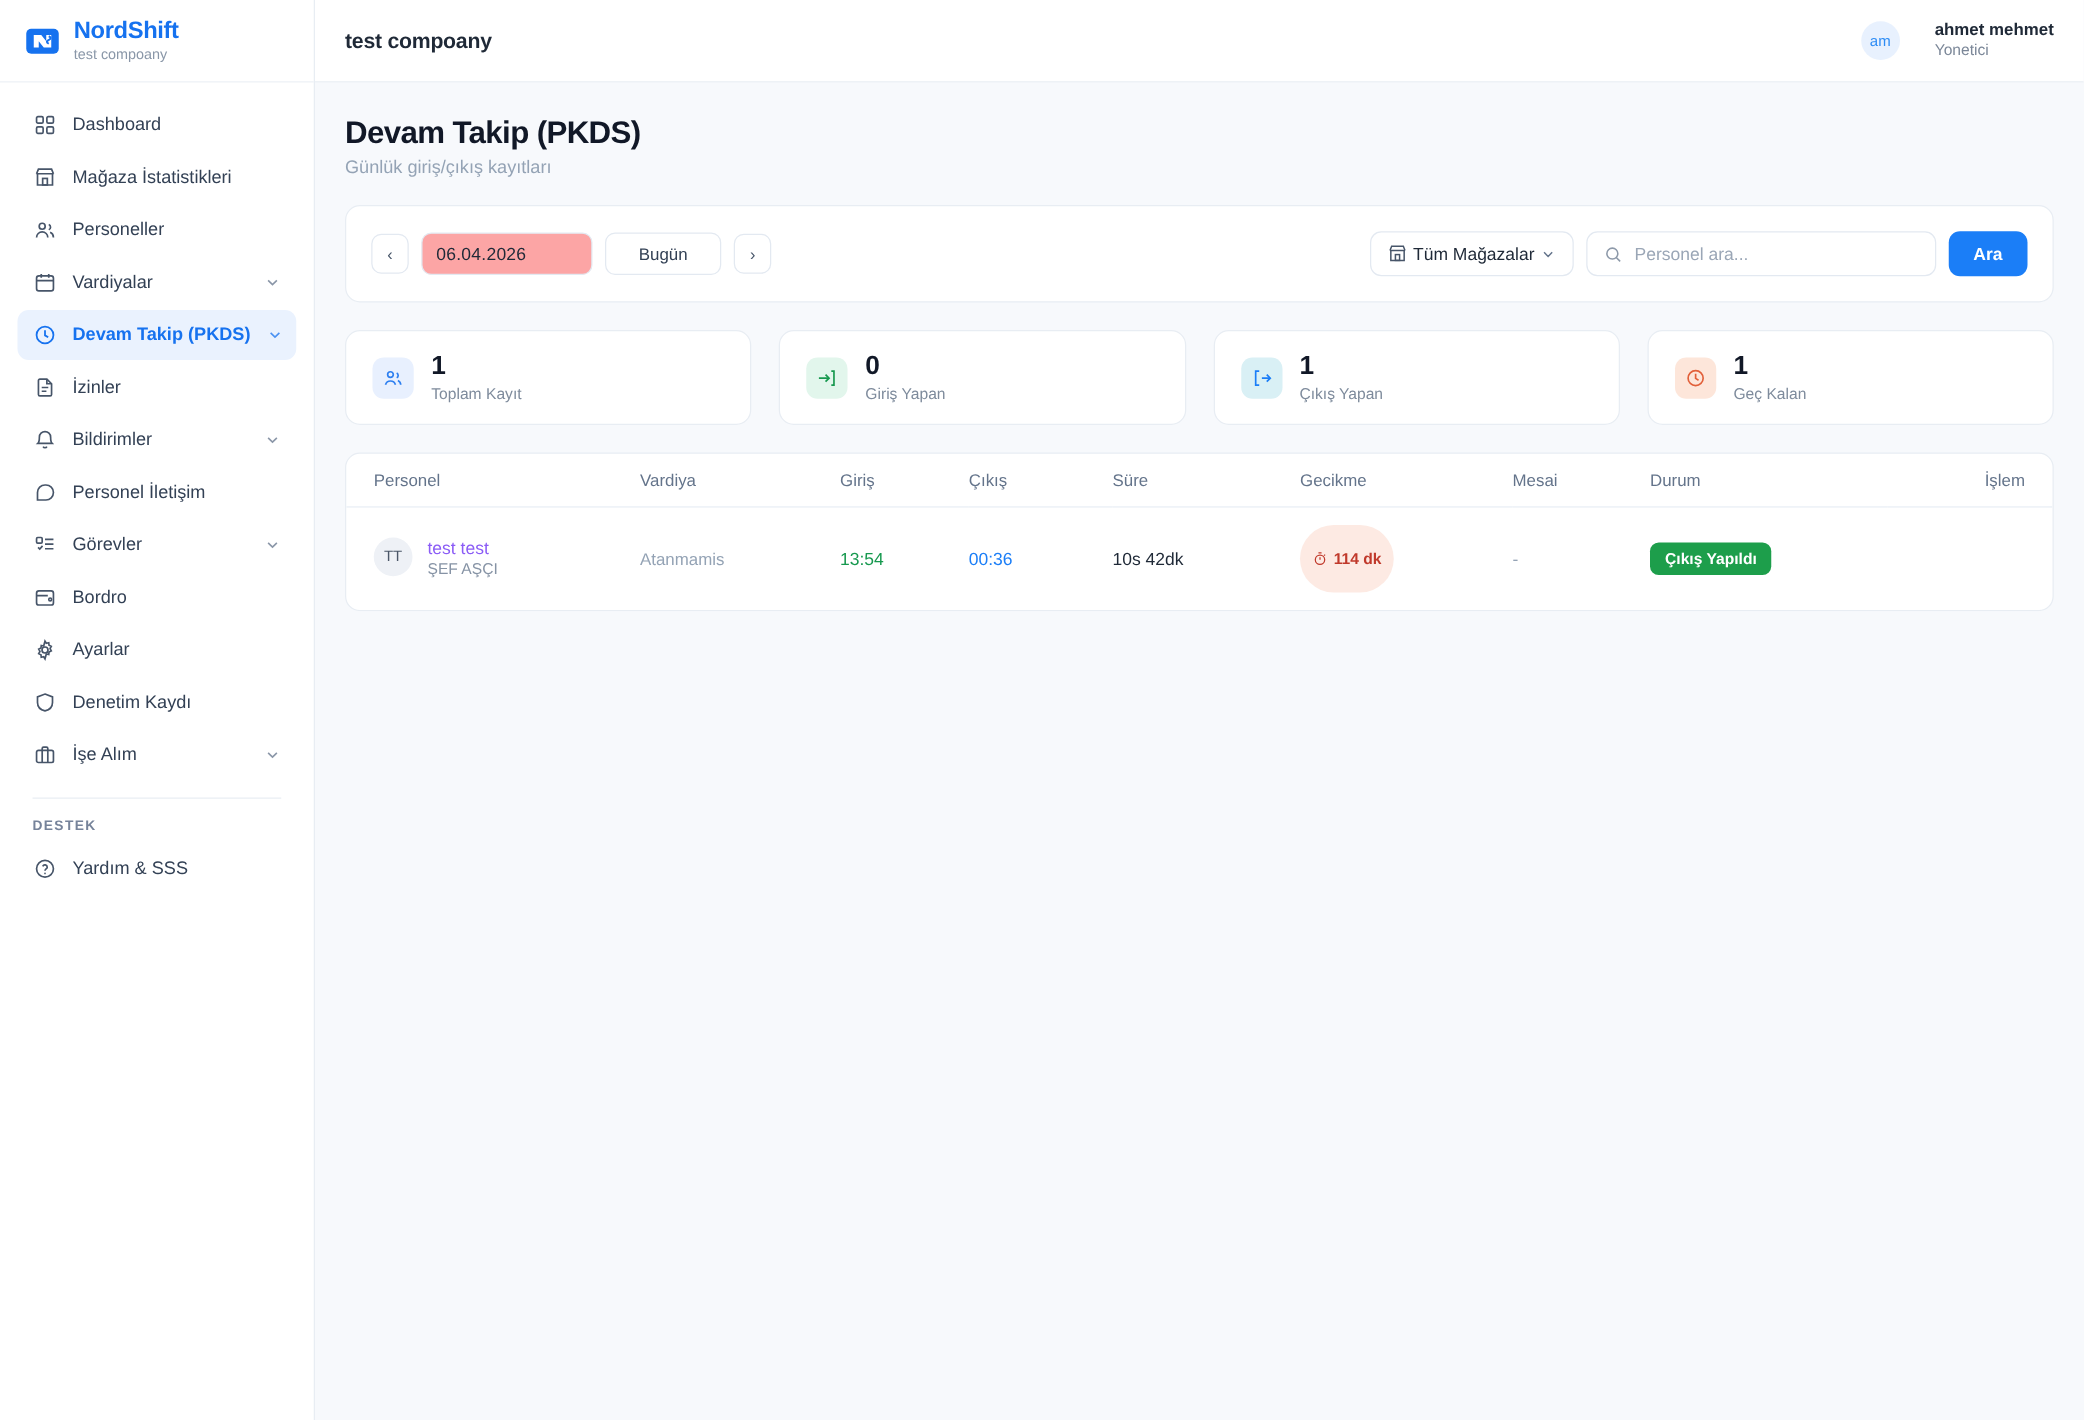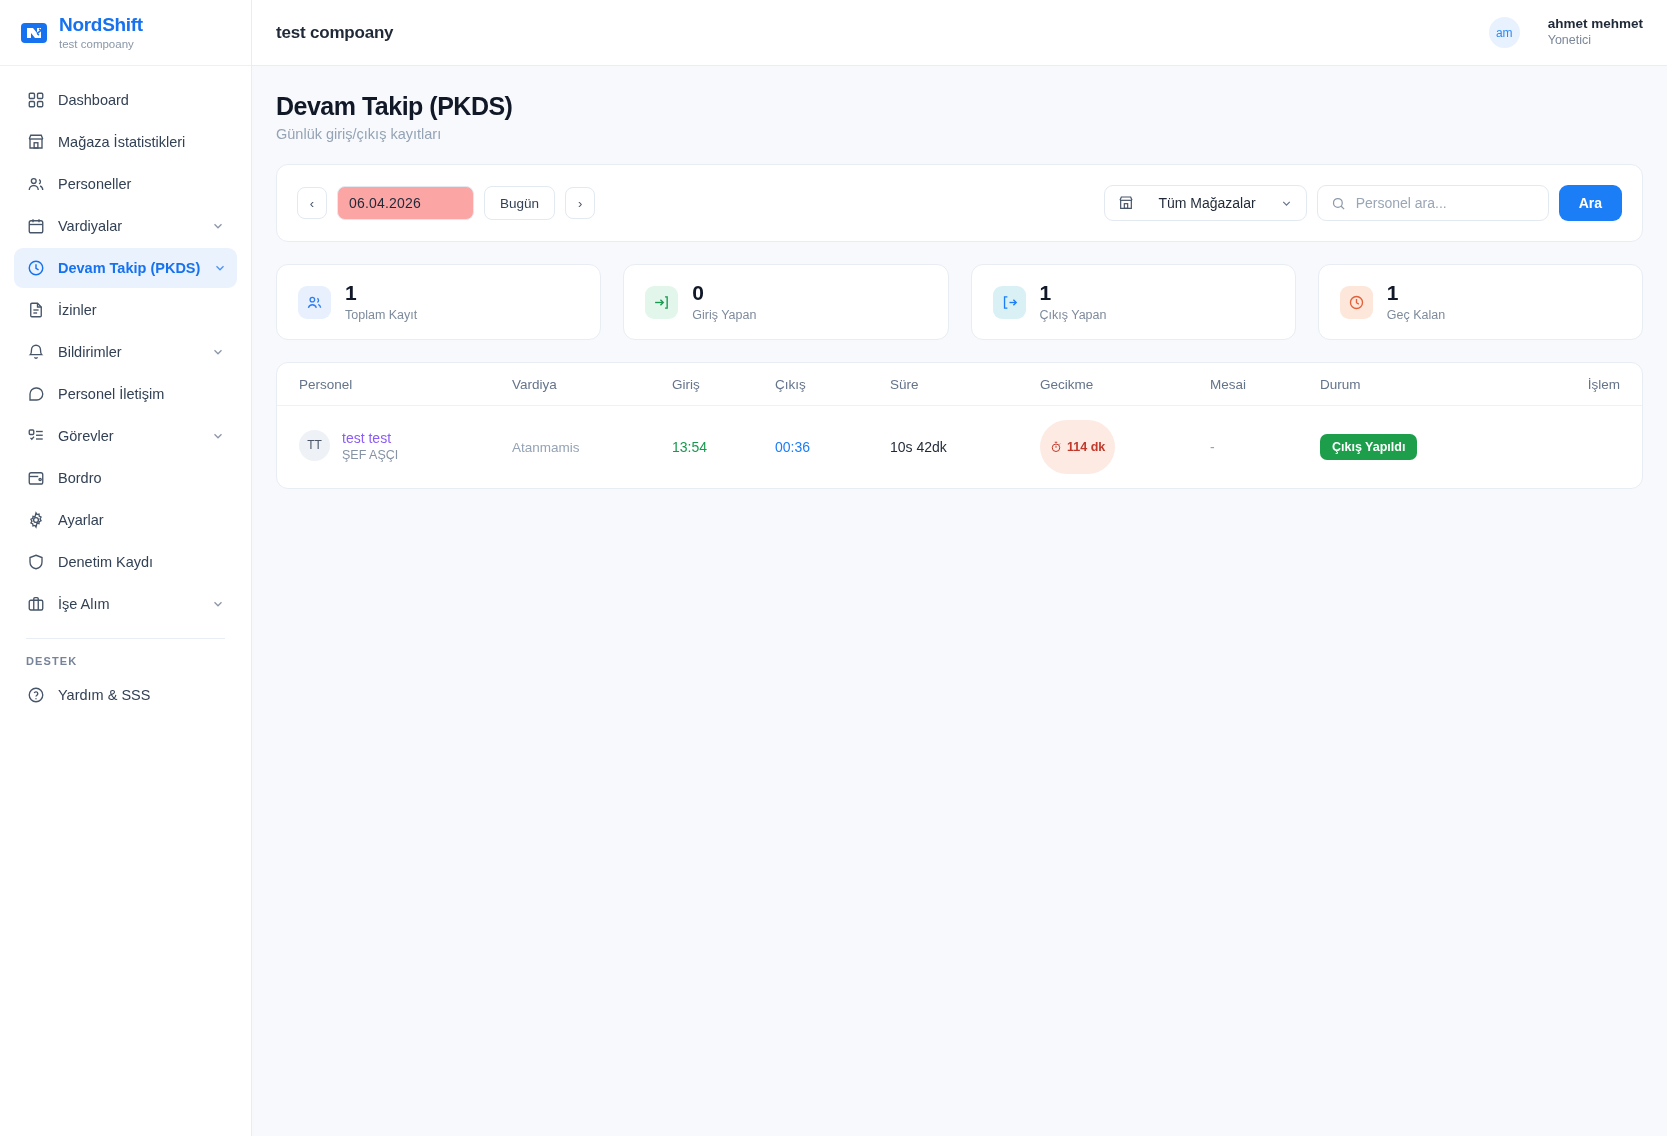--- a/index.html
+++ b/index.html
@@ -81,32 +81,32 @@
     width: 30px; height: 32px; border: 1px solid #e3e9f1; border-radius: 8px;
     background: #fff; display: flex; align-items: center; justify-content: center;
     cursor: pointer; color: #475569; font-size: 13px;
   }
   .date-box {
     height: 34px; border: 1px solid #e3e9f1; border-radius: 8px; background: #fca5a5;
     display: flex; align-items: center; gap: 26px; padding: 0 11px; cursor: pointer;
   }
   .date-txt { font-size: 14px; color: #1f2937; letter-spacing: .2px; }
   .today-btn {
-    height: 34px; padding: 0 15px; border: 1px solid #e3e9f1; border-radius: 8px;
+    height: 34px; padding: 0 26px; border: 1px solid #e3e9f1; border-radius: 8px;
     background: #fff; font-size: 13.5px; color: #334155; cursor: pointer;
     display: flex; align-items: center;
   }
   .fl-right { display: flex; align-items: center; gap: 10px; }
   .store-select {
     height: 36px; border: 1px solid #e3e9f1; border-radius: 9px; background: #fff;
-    display: flex; align-items: center; gap: 24px; padding: 14px 13px; cursor: pointer;
+    display: flex; align-items: center; gap: 4px; padding: 14px 13px; cursor: pointer;
     font-size: 14px; color: #1f2937;
   }
   .search-wrap {
-    height: 36px; width: 232px; border: 1px solid #e3e9f1; border-radius: 9px; background: #fff;
+    height: 36px; width: 280px; border: 1px solid #e3e9f1; border-radius: 9px; background: #fff;
     display: flex; align-items: center; gap: 10px; padding: 0 13px;
   }
   .search-wrap input {
     border: none; outline: none; font-size: 14px; color: #1f2937;
     font-family: inherit; width: 100%; background: transparent;
   }
   .search-wrap input::placeholder { color: #9aa6b6; }
   .ara-btn {
     height: 36px; padding: 0 20px; border: none; border-radius: 9px;
     background: #1b7ef7; color: #fff; font-size: 14px; font-weight: 600;

